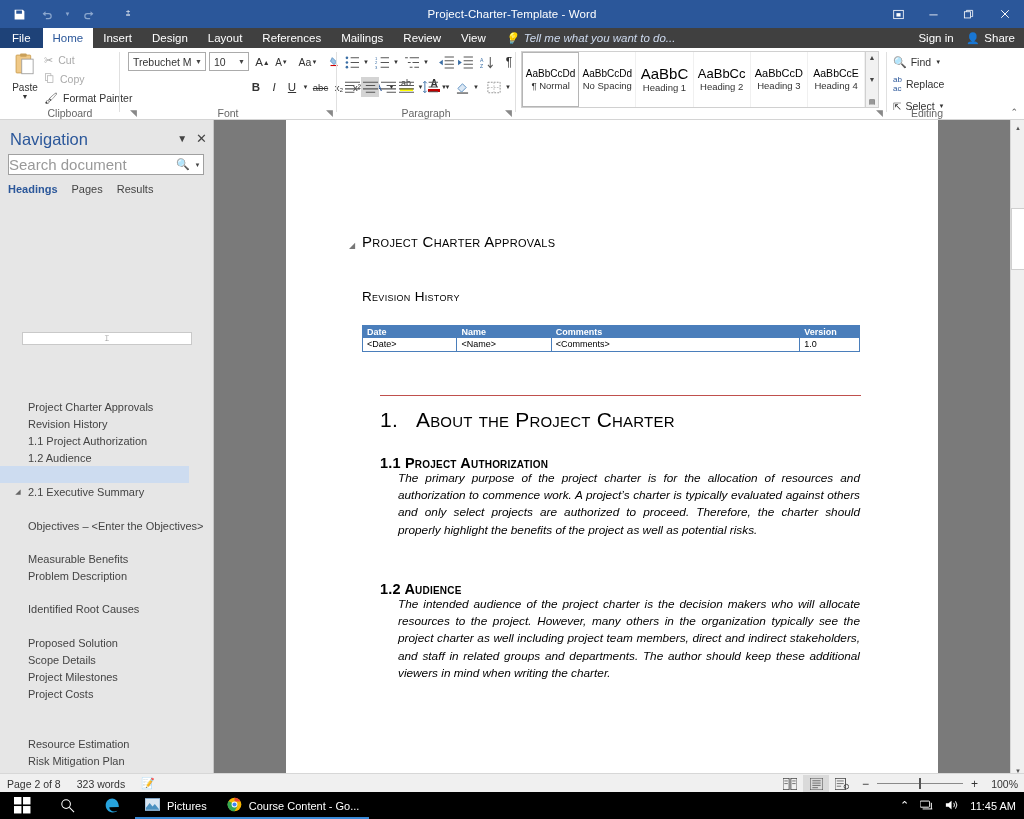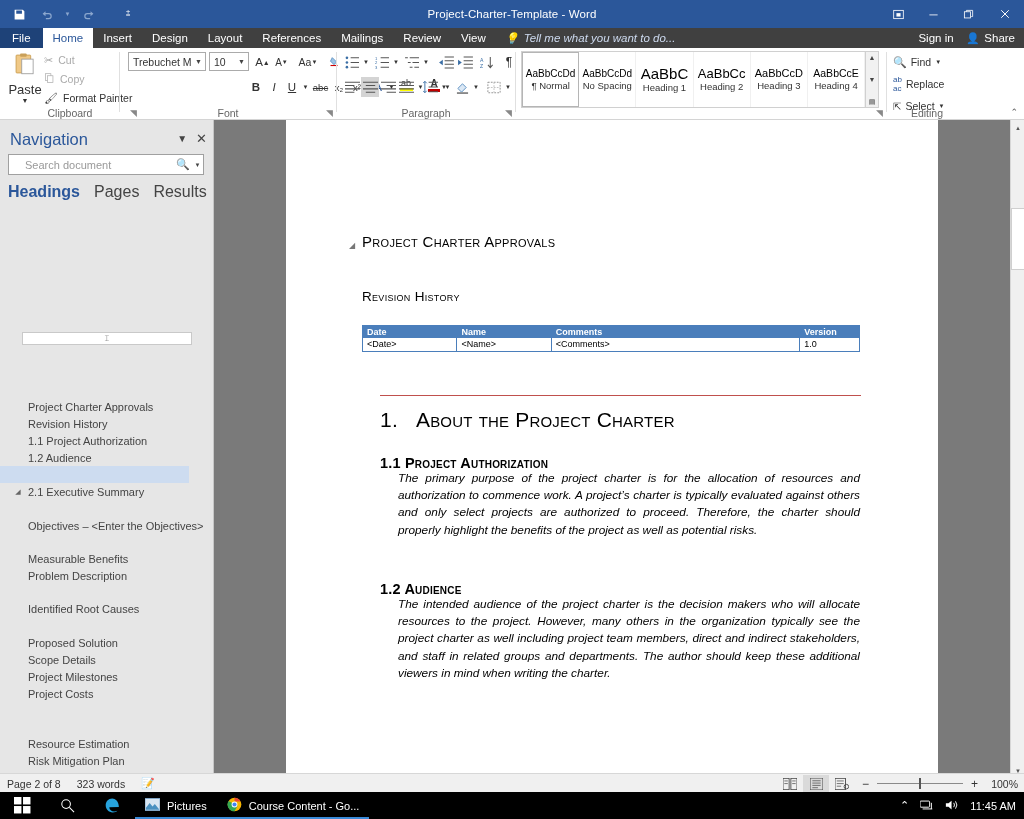--- a/index.html
+++ b/index.html
@@ -66,21 +66,21 @@
     font-size: 10.5px; color: #666;
   }
   .grp-sep { position: absolute; top: 4px; width: 1px; height: 60px; background: #e0e0e0; }
   .dlg-launch { position: absolute; bottom: 2px; right: 3px; font-size: 9px; color: #888; }
 
   
   .clip-paste {
     position: absolute; left: 6px; top: 3px; width: 38px;
     display: flex; flex-direction: column; align-items: center; gap: 1px;
   }
-  .clip-paste .lbl { font-size: 13px; color: #333; }
+  .clip-paste .lbl { font-size: 10px; color: #333; }
   .clip-paste .car { font-size: 7px; color: #333; line-height: 5px; }
   .clip-items { position: absolute; left: 44px; top: 4px; display: flex; flex-direction: column; gap: 3px; }
   .clip-item { display: flex; align-items: center; gap: 5px; font-size: 10.5px; color: #aaa; height: 16px; }
   .clip-item.on { color: #333; }
 
   
   .fontbox {
     position: absolute; border: 1px solid #ababab; background: #fff; height: 19px;
     display: flex; align-items: center; font-size: 10.5px; color: #333;
   }
@@ -122,25 +122,25 @@
   .nav-title {
     position: absolute; left: 10px; top: 10px;
     font-size: 16.5px; color: #2b579a; font-weight: normal;
   }
   .nav-hdr-ctrl { position: absolute; right: 6px; top: 11px; display: flex; gap: 9px; align-items: center; }
   .nav-hdr-ctrl span { font-size: 10px; color: #444; }
   .nav-search {
     position: absolute; left: 8px; top: 34px; width: 196px; height: 21px;
     border: 1px solid #a0a0a0; background: #fff; display: flex; align-items: center;
   }
-  .nav-search .ph { flex: 1; padding-left: 16px; font-size: 11px; color: #999; }
+  .nav-search .ph { flex: 1; padding-left: 0; font-size: 15px; color: #999; }
   .nav-search .si { width: 17px; text-align: center; color: #2b579a; font-size: 11px; }
   .nav-search .sc { width: 11px; text-align: center; font-size: 6px; color: #444; }
   .nav-tabs { position: absolute; left: 8px; top: 63px; display: flex; gap: 0; }
-  .nav-tab { font-size: 16px; color: #444; padding: 0 14px 3px 0; }
+  .nav-tab { font-size: 11px; color: #444; padding: 0 14px 3px 0; }
   .nav-tab.active { color: #2b579a; font-weight: bold; }
   .nav-bar {
     position: absolute; left: 22px; top: 212px; width: 170px; height: 13px;
     background: #fff; border: 1px solid #c9c9c9; display: flex; align-items: center; justify-content: center;
   }
   .nav-bar span { font-size: 8px; color: #555; }
   .nav-list { position: absolute; left: 0; top: 232px; width: 213px; }
   .nav-item {
     position: absolute; left: 0; width: 189px; height: 17px;
     display: flex; align-items: center; font-size: 11px; color: #444;

